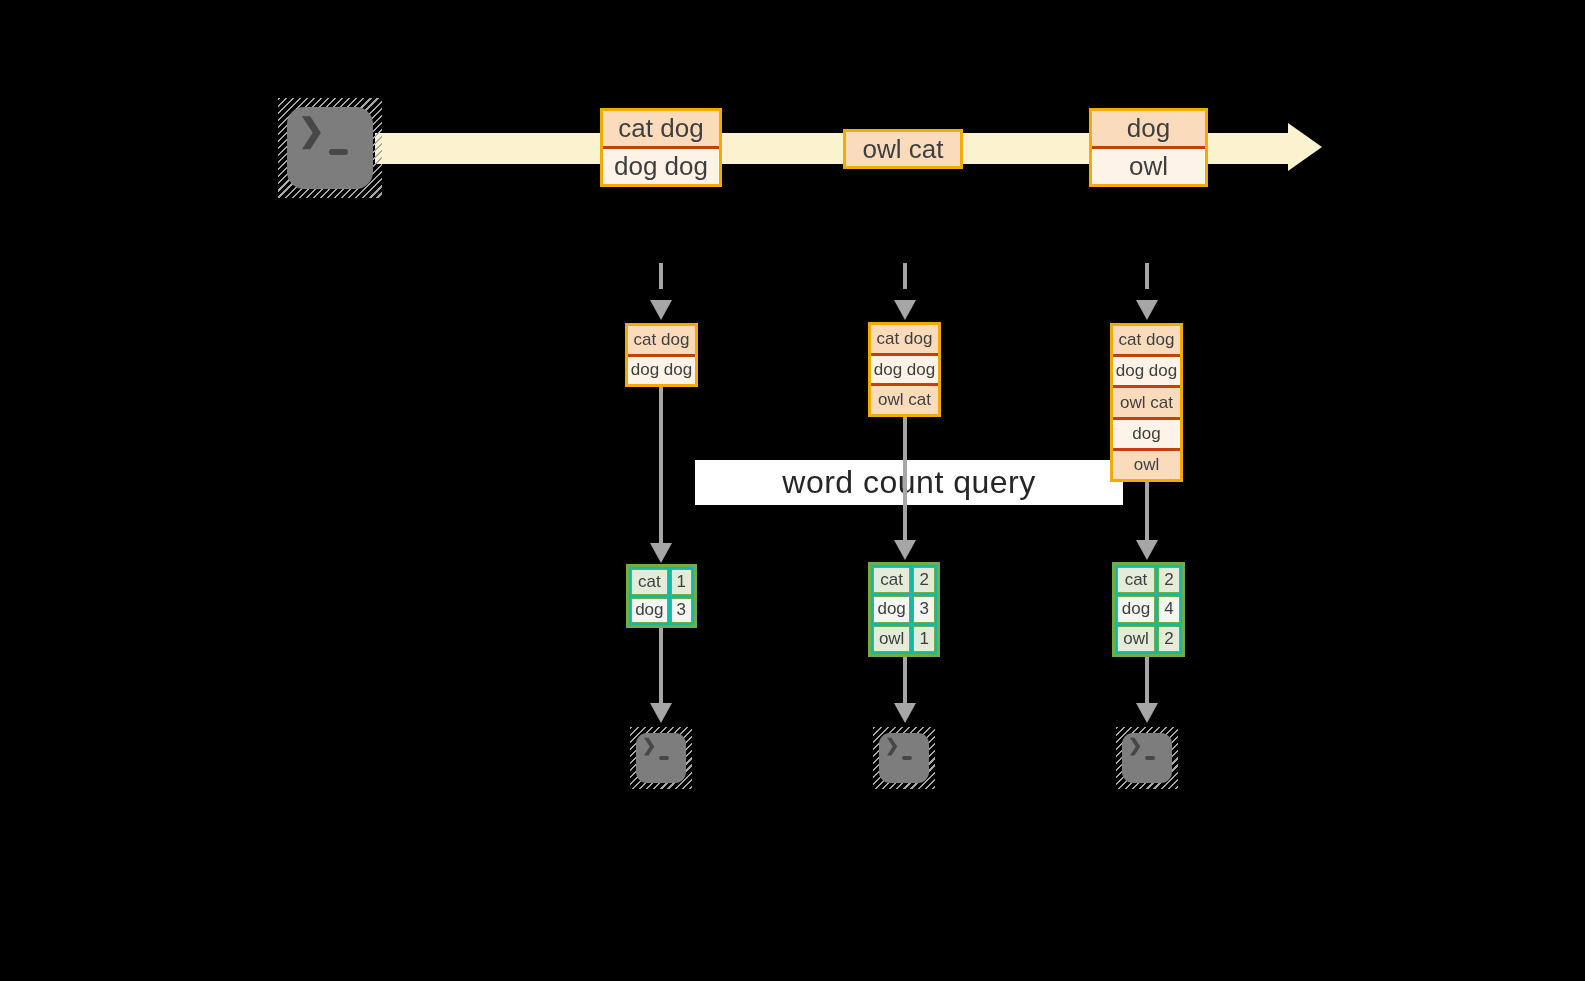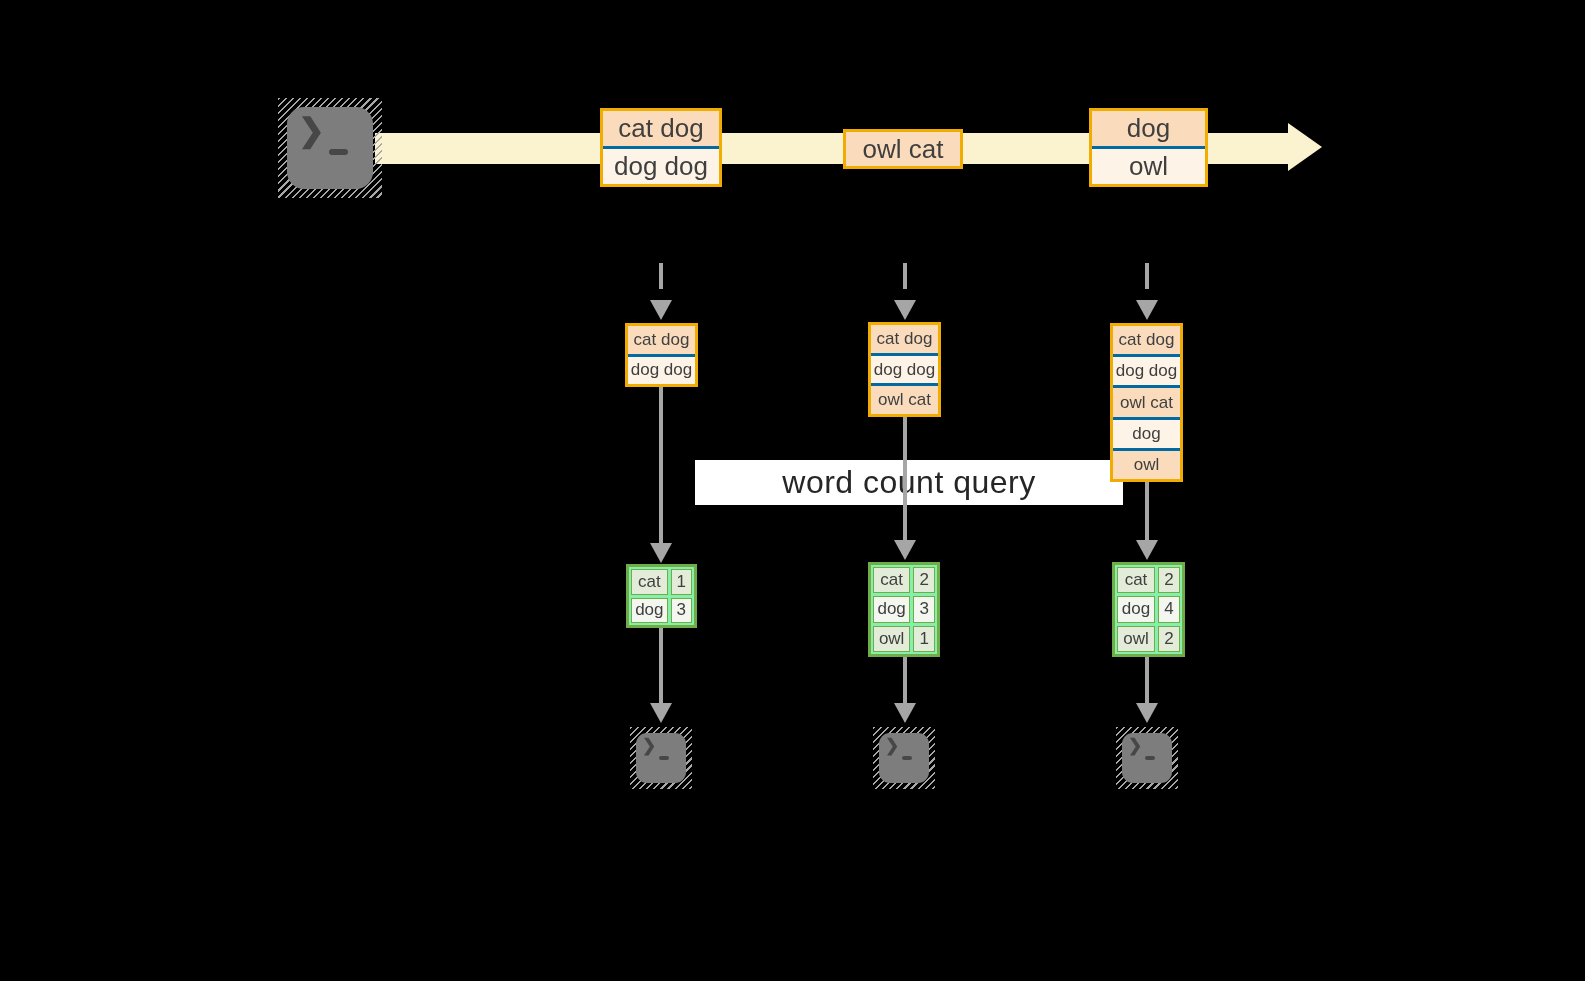--- a/index.html
+++ b/index.html
@@ -20,41 +20,41 @@
   .term-big .chev{position:absolute;left:11px;top:4px;font-size:32px;font-weight:bold;color:#474747;}
   .term-big .tdash{position:absolute;left:42px;top:42px;width:19px;height:6px;border-radius:3px;background:#474747;}
   .term-small{width:62px;height:62px;top:727px;}
   .term-small .term-inner{inset:6px;border-radius:11px;}
   .term-small .chev{position:absolute;left:6px;top:2px;font-size:17px;font-weight:bold;color:#474747;}
   .term-small .tdash{position:absolute;left:23px;top:23px;width:10px;height:4px;border-radius:2px;background:#474747;}
   
   .record{position:absolute;z-index:5;border:3px solid #f0ac00;background:#fdf3e6;
     display:flex;flex-direction:column;}
   .cell{flex:1;display:flex;align-items:center;justify-content:center;}
-  .cell + .cell{border-top:3px solid #0369a1;}
+  .cell + .cell{border-top:3px solid #c2410c;}
   .cell:nth-child(odd){background:#fadcbd;}
   .cell:nth-child(even){background:#fdf3e6;}
   .rec-stream{font-size:26px;}
   .rec-stream .cell{padding:0 4px;}
   .rec-1{left:600px;top:108px;width:116px;height:73px;}
   .rec-2{left:843px;top:129px;width:114px;height:34px;}
   .rec-3{left:1089px;top:108px;width:113px;height:73px;}
   .stack{font-size:17px;}
   .stack-1{left:625px;top:323px;width:67px;height:58px;}
   .stack-2{left:868px;top:322px;width:67px;height:89px;}
   .stack-3{left:1110px;top:323px;width:67px;height:153px;}
   
   .vline{position:absolute;width:4px;background:#a6a6a6;z-index:3;}
   .ahead{position:absolute;width:0;height:0;z-index:3;
     border-left:11px solid transparent;border-right:11px solid transparent;border-top:20px solid #a6a6a6;}
   
   .wcq{position:absolute;left:695px;top:460px;width:428px;height:45px;background:#ffffff;z-index:2;
     display:flex;align-items:center;justify-content:center;font-size:32px;color:#262626;letter-spacing:0.5px;}
   
-  .ctable{position:absolute;z-index:5;border:3px solid #70ad47;background:#86efac;
+  .ctable{position:absolute;z-index:5;border:3px solid #70ad47;background:#14b8a6;
     display:grid;grid-template-columns:1.72fr 1fr;gap:3px;padding:2px;box-sizing:border-box;font-size:17px;}
   .ccell{border:1px solid #70ad47;display:flex;align-items:center;justify-content:center;}
   .crow-odd{background:#e2ecd8;}
   .crow-even{background:#f3f7ef;}
   .ct-1{left:626px;top:564px;width:71px;height:64px;}
   .ct-2{left:868px;top:562px;width:72px;height:95px;}
   .ct-3{left:1112px;top:562px;width:73px;height:95px;}
 </style>
 </head>
 <body>

